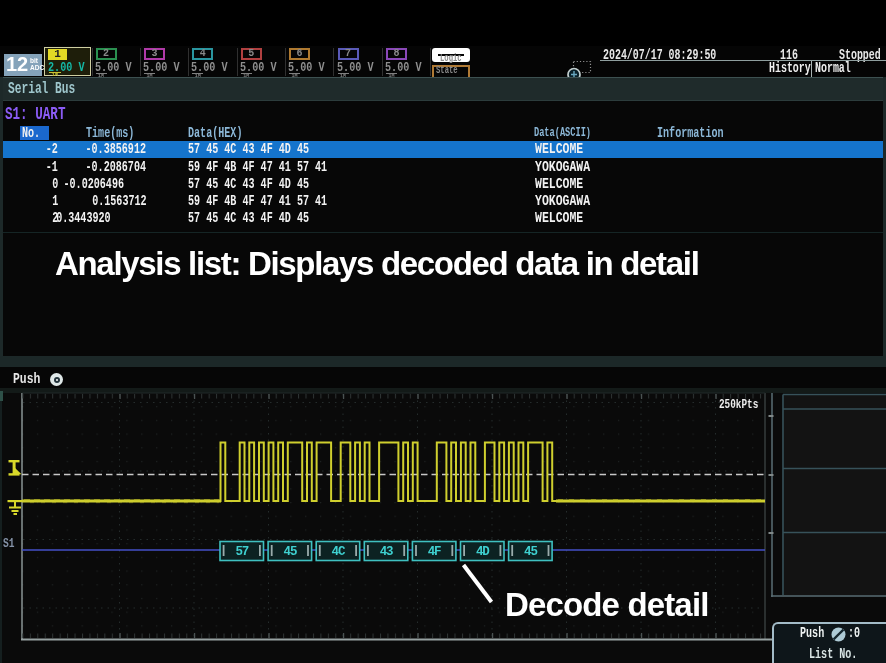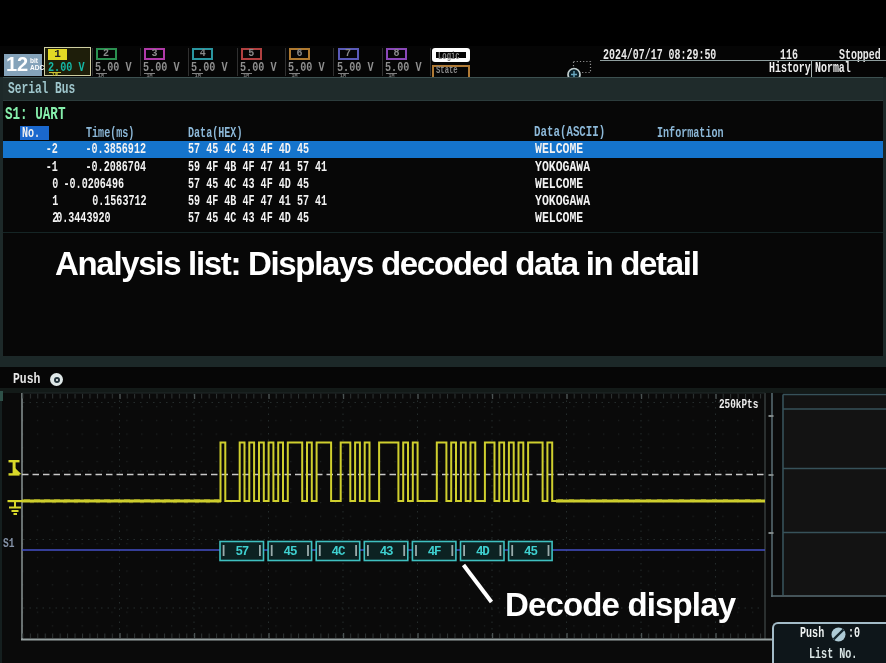--- a/index.html
+++ b/index.html
@@ -57,47 +57,47 @@
 <div class="ab" style="left:3px;top:26px;width:11px;border-top:1.5px solid #808080;color:#808080;font-size:5px;line-height:4px;text-align:center;">1M</div>
 </div>
 <div class="ab" style="left:381.7px;top:2px;width:1px;height:28px;background:#303030;"></div>
 <div class="ab" style="left:382.9px;top:1px;width:46px;height:30px;">
 <div class="ab" style="left:3px;top:1px;width:21px;height:12px;border:2px solid #8a48b8;box-sizing:border-box;color:#8a8a8a;font-size:10px;line-height:8px;text-align:center;">8</div>
 <div class="ab" style="left:2px;top:14px;width:44px;color:#8f8f8f;font-size:13px;line-height:13px;"><span class="cx" style="transform:scaleX(0.78);">5.00 V</span></div>
 <div class="ab" style="left:3px;top:26px;width:11px;border-top:1.5px solid #808080;color:#808080;font-size:5px;line-height:4px;text-align:center;">1M</div>
 </div>
 <div class="ab" style="left:430.1px;top:2px;width:1px;height:28px;background:#303030;"></div>
 <div class="ab" style="left:91.5px;top:2px;width:1px;height:28px;background:#303030;"></div>
-<div class="ab" style="left:432px;top:2px;width:38px;height:14px;border:4px solid #ffffff;border-radius:3px;box-sizing:border-box;color:#8a8a8a;font-size:10px;line-height:9px;"><span class="cx" style="transform:scaleX(0.72);margin-left:2px;">Logic</span></div>
+<div class="ab" style="left:432px;top:2px;width:38px;height:14px;border:6px solid #ffffff;border-radius:3px;box-sizing:border-box;color:#8a8a8a;font-size:10px;line-height:9px;"><span class="cx" style="transform:scaleX(0.72);margin-left:2px;">Logic</span></div>
 <div class="ab" style="left:432px;top:19px;width:38px;height:24px;border:2px solid #b07a35;border-radius:0;box-sizing:border-box;color:#8a8a8a;font-size:10px;line-height:8px;"><span class="cx" style="transform:scaleX(0.72);margin-left:2px;">State</span></div>
 <svg class="ab" style="left:560px;top:13px;" width="36" height="18" viewBox="0 0 36 18">
 <rect x="13.5" y="2.5" width="17" height="11" fill="none" stroke="#8f8f8f" stroke-width="1.2" stroke-dasharray="1.2 2"></rect>
 <circle cx="14" cy="15.5" r="6" fill="#0a2028" stroke="#c2cfcf" stroke-width="1.7"></circle>
 <path d="M14 12 L14 18 M11 15.5 L17 15.5" stroke="#6aa8c0" stroke-width="1.4"></path>
 </svg>
 <div class="ab" style="left:603px;top:2.5px;color:#e8e8e8;font-size:14px;line-height:12px;"><span class="cx" style="transform:scaleX(0.71);">2024/07/17 08:29:50</span></div>
 <div class="ab" style="left:780px;top:2.5px;color:#e8e8e8;font-size:14px;line-height:12px;"><span class="cx" style="transform:scaleX(0.71);">116</span></div>
 <div class="ab" style="left:839px;top:2.5px;color:#e8e8e8;font-size:14px;line-height:12px;"><span class="cx" style="transform:scaleX(0.71);">Stopped</span></div>
 <div class="ab" style="left:600px;top:13.5px;width:286px;height:1.5px;background:#8f9f9f;"></div>
 <div class="ab" style="left:767px;top:15px;width:45px;height:16px;border-right:1.5px solid #aab5b5;box-sizing:border-box;color:#eee;font-size:14px;line-height:15px;"><span class="cx" style="transform:scaleX(0.71);margin-left:2px;">History</span></div>
 <div class="ab" style="left:815px;top:15px;color:#eee;font-size:14px;line-height:15px;"><span class="cx" style="transform:scaleX(0.71);">Normal</span></div>
 
 <div class="ab" style="left:0;top:31px;width:886px;height:290px;background:#070707;padding-left:8px;">
   <div class="ab" style="left:0;top:0;width:886px;height:23px;background:#1f2b2b;border-top:1px solid #3d5151;box-sizing:border-box;"></div>
   <div class="ab" style="left:8px;top:4px;color:#9fc6cc;font-size:16px;line-height:16px;"><span class="cx" style="transform:scaleX(0.70);">Serial Bus</span></div>
   <div class="ab" style="left:0;top:23px;width:886px;height:1px;background:#2c3c3c;"></div>
   <div class="ab" style="left:0;top:0;width:3px;height:290px;background:#1d2929;"></div>
   <div class="ab" style="left:883px;top:0;width:3px;height:290px;background:#1d2929;"></div>
   <div class="ab" style="left:0;top:279px;width:886px;height:11px;background:#1c2828;"></div>
-  <div class="ab" style="left:5px;top:29px;color:#86efac;font-size:18px;line-height:17px;"><span class="cx" style="transform:scaleX(0.70);">S1: UART</span></div>
+  <div class="ab" style="left:5px;top:29px;color:#8b5cf6;font-size:18px;line-height:17px;"><span class="cx" style="transform:scaleX(0.70);">S1: UART</span></div>
   <div class="ab" style="left:20px;top:49px;width:29px;height:14px;background:#1a68ce;"></div>
 <div class="ab" style="left:22px;top:50px;color:#f0f0f0;font-size:14px;line-height:12px;"><span class="cx" style="transform:scaleX(0.72);">No.</span></div>
 <div class="ab" style="left:85.5px;top:50px;color:#8cb8d8;font-size:14px;line-height:12px;"><span class="cx" style="transform:scaleX(0.72);">Time(ms)</span></div>
 <div class="ab" style="left:187.5px;top:50px;color:#8cb8d8;font-size:14px;line-height:12px;"><span class="cx" style="transform:scaleX(0.72);">Data(HEX)</span></div>
-<div class="ab" style="left:534px;top:50px;color:#8cb8d8;font-size:15px;line-height:12px;"><span class="cx" style="transform:scaleX(0.72);">Data(ASCII)</span></div>
+<div class="ab" style="left:534px;top:50px;color:#8cb8d8;font-size:12px;line-height:12px;"><span class="cx" style="transform:scaleX(0.72);">Data(ASCII)</span></div>
 <div class="ab" style="left:657px;top:50px;color:#8cb8d8;font-size:14px;line-height:12px;"><span class="cx" style="transform:scaleX(0.72);">Information</span></div>
 <div class="ab" style="left:3px;top:64.0px;width:880px;height:16.5px;background:#1574cc;"></div>
 <div class="ab" style="left:0px;top:66.2px;width:58px;text-align:right;color:#f2f2f2;font-size:14px;line-height:12px;"><span class="cxr" style="transform:scaleX(0.72);">-2</span></div>
 <div class="ab" style="left:0px;top:66.2px;width:146.5px;text-align:right;color:#f2f2f2;font-size:14px;line-height:12px;"><span class="cxr" style="transform:scaleX(0.72);">-0.3856912</span></div>
 <div class="ab" style="left:188px;top:66.2px;color:#f2f2f2;font-size:14px;line-height:12px;"><span class="cx" style="transform:scaleX(0.72);">57 45 4C 43 4F 4D 45</span></div>
 <div class="ab" style="left:534.5px;top:66.2px;color:#f2f2f2;font-size:14px;line-height:12px;"><span class="cx" style="transform:scaleX(0.82);">WELCOME</span></div>
 <div class="ab" style="left:0px;top:83.5px;width:58px;text-align:right;color:#f2f2f2;font-size:14px;line-height:12px;"><span class="cxr" style="transform:scaleX(0.72);">-1</span></div>
 <div class="ab" style="left:0px;top:83.5px;width:146.5px;text-align:right;color:#f2f2f2;font-size:14px;line-height:12px;"><span class="cxr" style="transform:scaleX(0.72);">-0.2086704</span></div>
 <div class="ab" style="left:188px;top:83.5px;color:#f2f2f2;font-size:14px;line-height:12px;"><span class="cx" style="transform:scaleX(0.72);">59 4F 4B 4F 47 41 57 41</span></div>
 <div class="ab" style="left:534.5px;top:83.5px;color:#f2f2f2;font-size:14px;line-height:12px;"><span class="cx" style="transform:scaleX(0.82);">YOKOGAWA</span></div>
@@ -235,21 +235,21 @@
 <rect x="768.5" y="27.0" width="5" height="2" fill="#808888"></rect>
 <rect x="768.5" y="86.0" width="5" height="2" fill="#808888"></rect>
 <rect x="768.5" y="144.0" width="5" height="2" fill="#808888"></rect>
 <rect x="0" y="8.0" width="2" height="313" fill="#151f1f"></rect>
 <rect x="0" y="3.0" width="3" height="10" fill="#2e5048"></rect>
 <rect x="0" y="291.0" width="2.5" height="17" fill="#4a5fd0"></rect>
 <rect x="0" y="280.0" width="2.5" height="9" fill="#3e8e96"></rect>
 </svg>
 <div class="ab" style="left:719px;top:10.5px;color:#eee;font-size:13px;line-height:11px;"><span class="cx" style="transform:scaleX(0.72);">250kPts</span></div>
 <div class="ab" style="left:3px;top:151px;color:#8593a8;font-size:12px;line-height:11px;"><span class="cx" style="transform:scaleX(0.80);">S1</span></div>
-<div class="ab" style="left:505px;top:200px;font-family:'Liberation Sans',sans-serif;font-weight:bold;font-size:33px;color:#fff;line-height:34px;letter-spacing:-0.85px;">Decode display</div>
+<div class="ab" style="left:505px;top:200px;font-family:'Liberation Sans',sans-serif;font-weight:bold;font-size:33px;color:#fff;line-height:34px;letter-spacing:-0.85px;">Decode detail</div>
 <div class="ab" style="left:40px;top:295px;width:44px;height:25px;border:1.5px solid #8a9292;box-sizing:border-box;background:#0a0a0a;">
 <div class="ab" style="left:1px;top:1px;width:15px;height:10px;background:#7d86d8;color:#1a2a6a;font-size:10px;line-height:9px;text-align:center;">S1</div>
 <div class="ab" style="left:1px;top:11px;color:#e8e8e8;font-size:11px;line-height:10px;"><span class="cx" style="transform:scaleX(0.75);">UART</span></div>
 </div>
 <svg class="ab" style="left:3px;top:295px;" width="30" height="26" viewBox="0 0 30 26">
 <rect x="0.5" y="0.5" width="23" height="17" fill="none" stroke="#d8d8d8" stroke-width="1" stroke-dasharray="1 1.9"></rect>
 <path d="M0.5 17 C3 7 7 7 10 13 C12 17 13.5 21.5 17.5 21.5 C21 21.5 23.5 17 24.5 10" fill="none" stroke="#4d9fae" stroke-width="2.2"></path>
 <path d="M2 23 L6 17" stroke="#d8d8d8" stroke-width="1" stroke-dasharray="1 1.9"></path>
 </svg>
 <div class="ab" style="left:772px;top:234px;width:114px;height:87px;background:#0e161a;border:2px solid #a3bcc8;border-right:none;border-radius:6px 0 0 0;box-sizing:border-box;">

